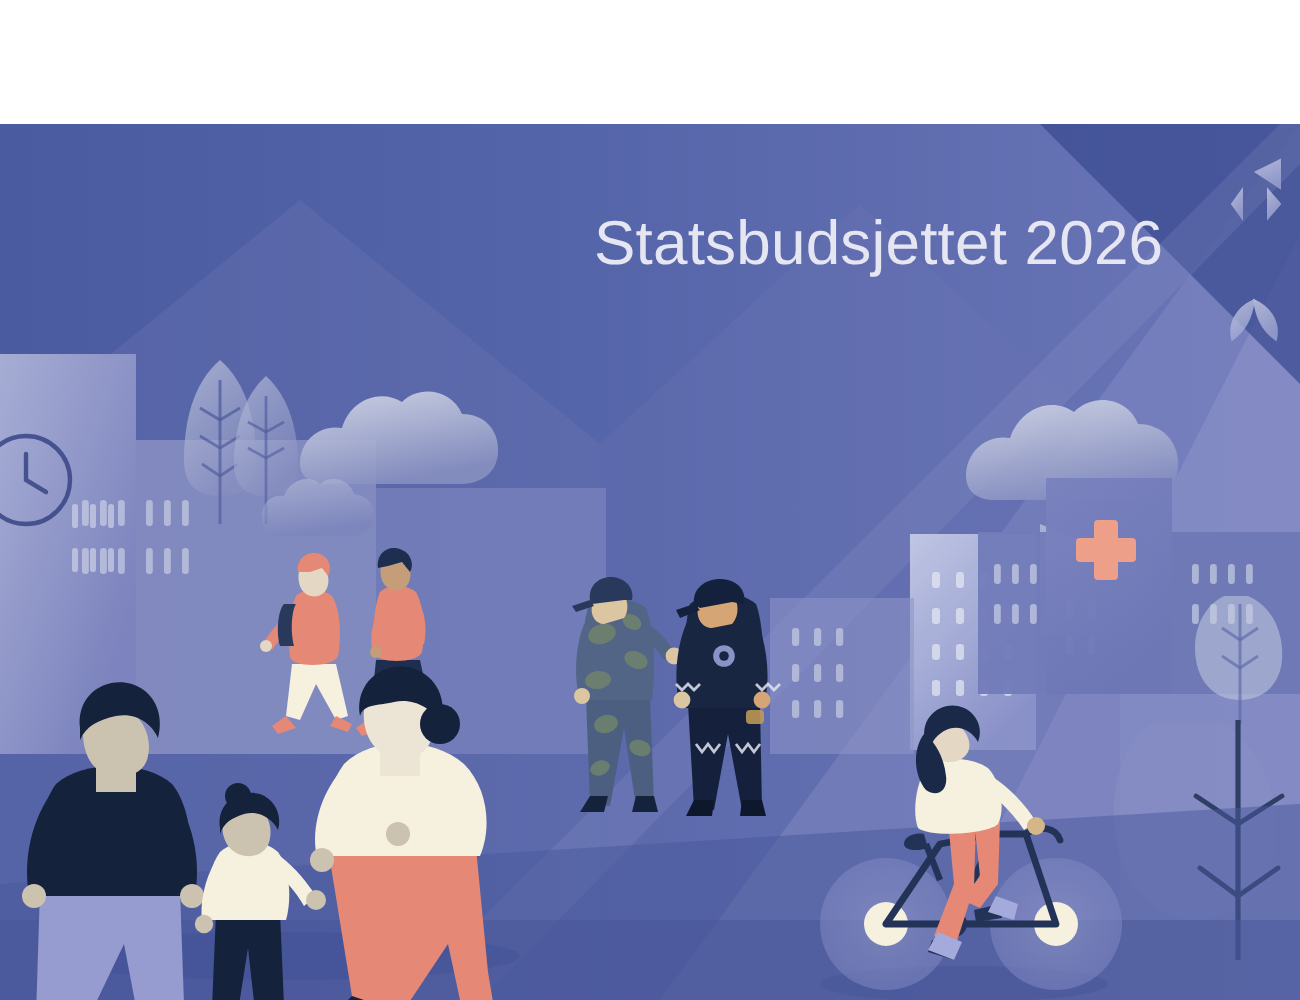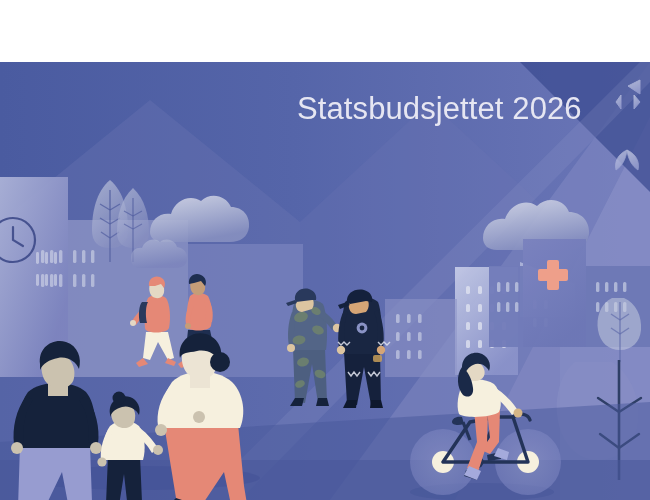--- a/index.html
+++ b/index.html
@@ -5,21 +5,21 @@
 <style>
   html,body{margin:0;padding:0;background:#ffffff;}
   body{
     width:650px;height:500px;overflow:hidden;
     font-family:"Liberation Sans","DejaVu Sans",sans-serif;
   }
   #stage{position:relative;width:650px;height:500px;background:#ffffff;overflow:hidden;}
   #hero{position:absolute;left:0;top:62px;width:650px;height:438px;overflow:hidden;}
   #hero svg{display:block;width:650px;height:438px;}
   #title-layer{
-    position:absolute;left:0;top:49px;width:650px;height:438px;
+    position:absolute;left:0;top:62px;width:650px;height:438px;
     pointer-events:none;
   }
   #page-title{
     position:absolute;left:297px;top:42px;
     font-size:31px;font-weight:400;letter-spacing:.1px;
     color:#E6E6F2;white-space:nowrap;
     font-family:"Liberation Sans","DejaVu Sans",sans-serif;
   }
   #top-white{position:absolute;left:0;top:0;width:650px;height:62px;background:#ffffff;}
 </style>

